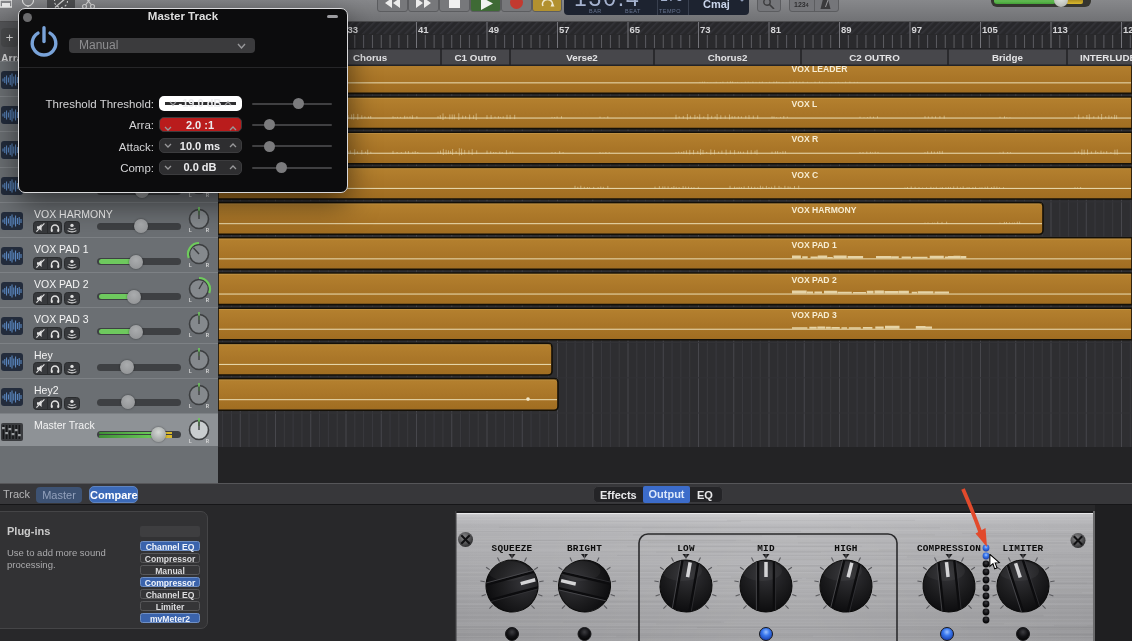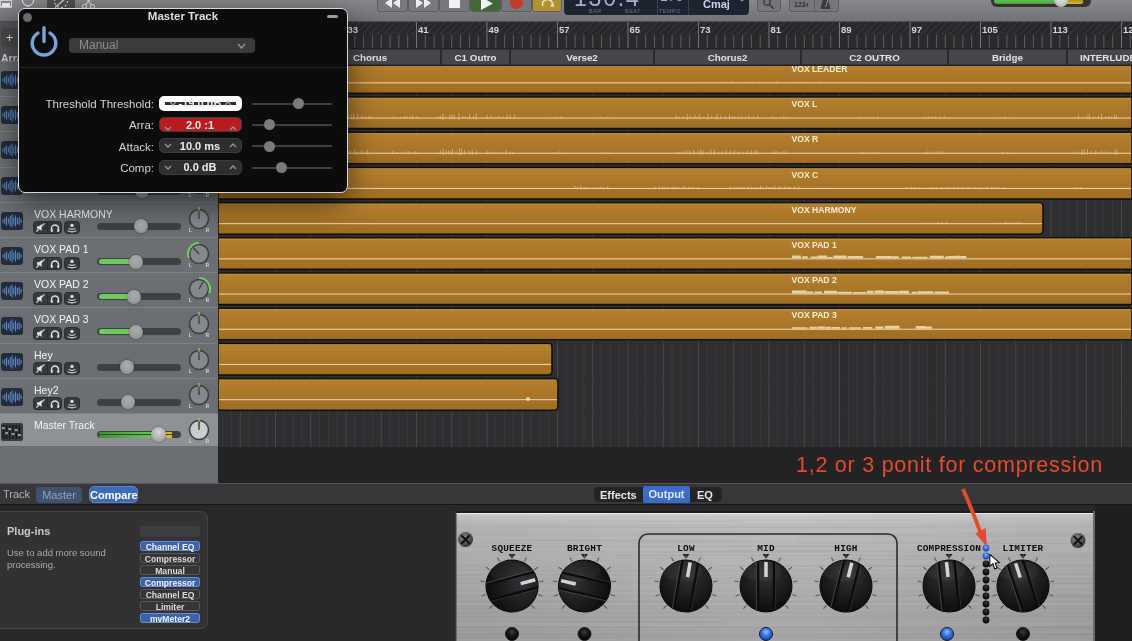--- a/index.html
+++ b/index.html
@@ -672,20 +672,19 @@
           <path d="M1 1l3 3 3-3" fill="none" stroke="#98989a" stroke-width="1.3"></path>
         </svg>
         <div style="flex:1;text-align:center;font-size:11px;font-weight:bold;color:#ececee">0.0 dB</div>
         <svg width="8" height="5" viewBox="0 0 8 5" style="margin-right:4px">
           <path d="M1 4l3-3 3 3" fill="none" stroke="#98989a" stroke-width="1.3"></path>
         </svg>
       </div>
       <div style="position:absolute;left:232.5px;top:157.5px;width:80px;height:2px;background:#404042;border-radius:1px"></div>
       <div style="position:absolute;left:257.0px;top:153.0px;width:11px;height:11px;border-radius:50%;background:#7b7b7d"></div>
     </div>
-    <div style="position:absolute;left:796px;top:453px;font-size:21.5px;letter-spacing:0.75px;color:#e84a2d;z-index:60;font-family:'Liberation Sans',sans-serif">1,2 or 3 ponit for compression</div>
     <svg width="40" height="70" viewBox="0 0 40 70" style="position:absolute;left:956px;top:482px;z-index:60">
       <path d="M7 7 Q 17 30 25 52" fill="none" stroke="#e24a2c" stroke-width="3.8"></path>
       <path d="M19.5 51.5l11.5 13.5 -1.5-19z" fill="#e24a2c"></path>
     </svg>
     <svg width="12" height="16" viewBox="0 0 14 18" style="position:absolute;left:989px;top:554px;z-index:61">
       <path d="M1 0l0 14 3.6-3 2 6 2.8-1-2.2-5.8 4.8-0.4z" fill="#fff" stroke="#000" stroke-width="1.2"></path>
     </svg>
   </div>
 </body></html>

